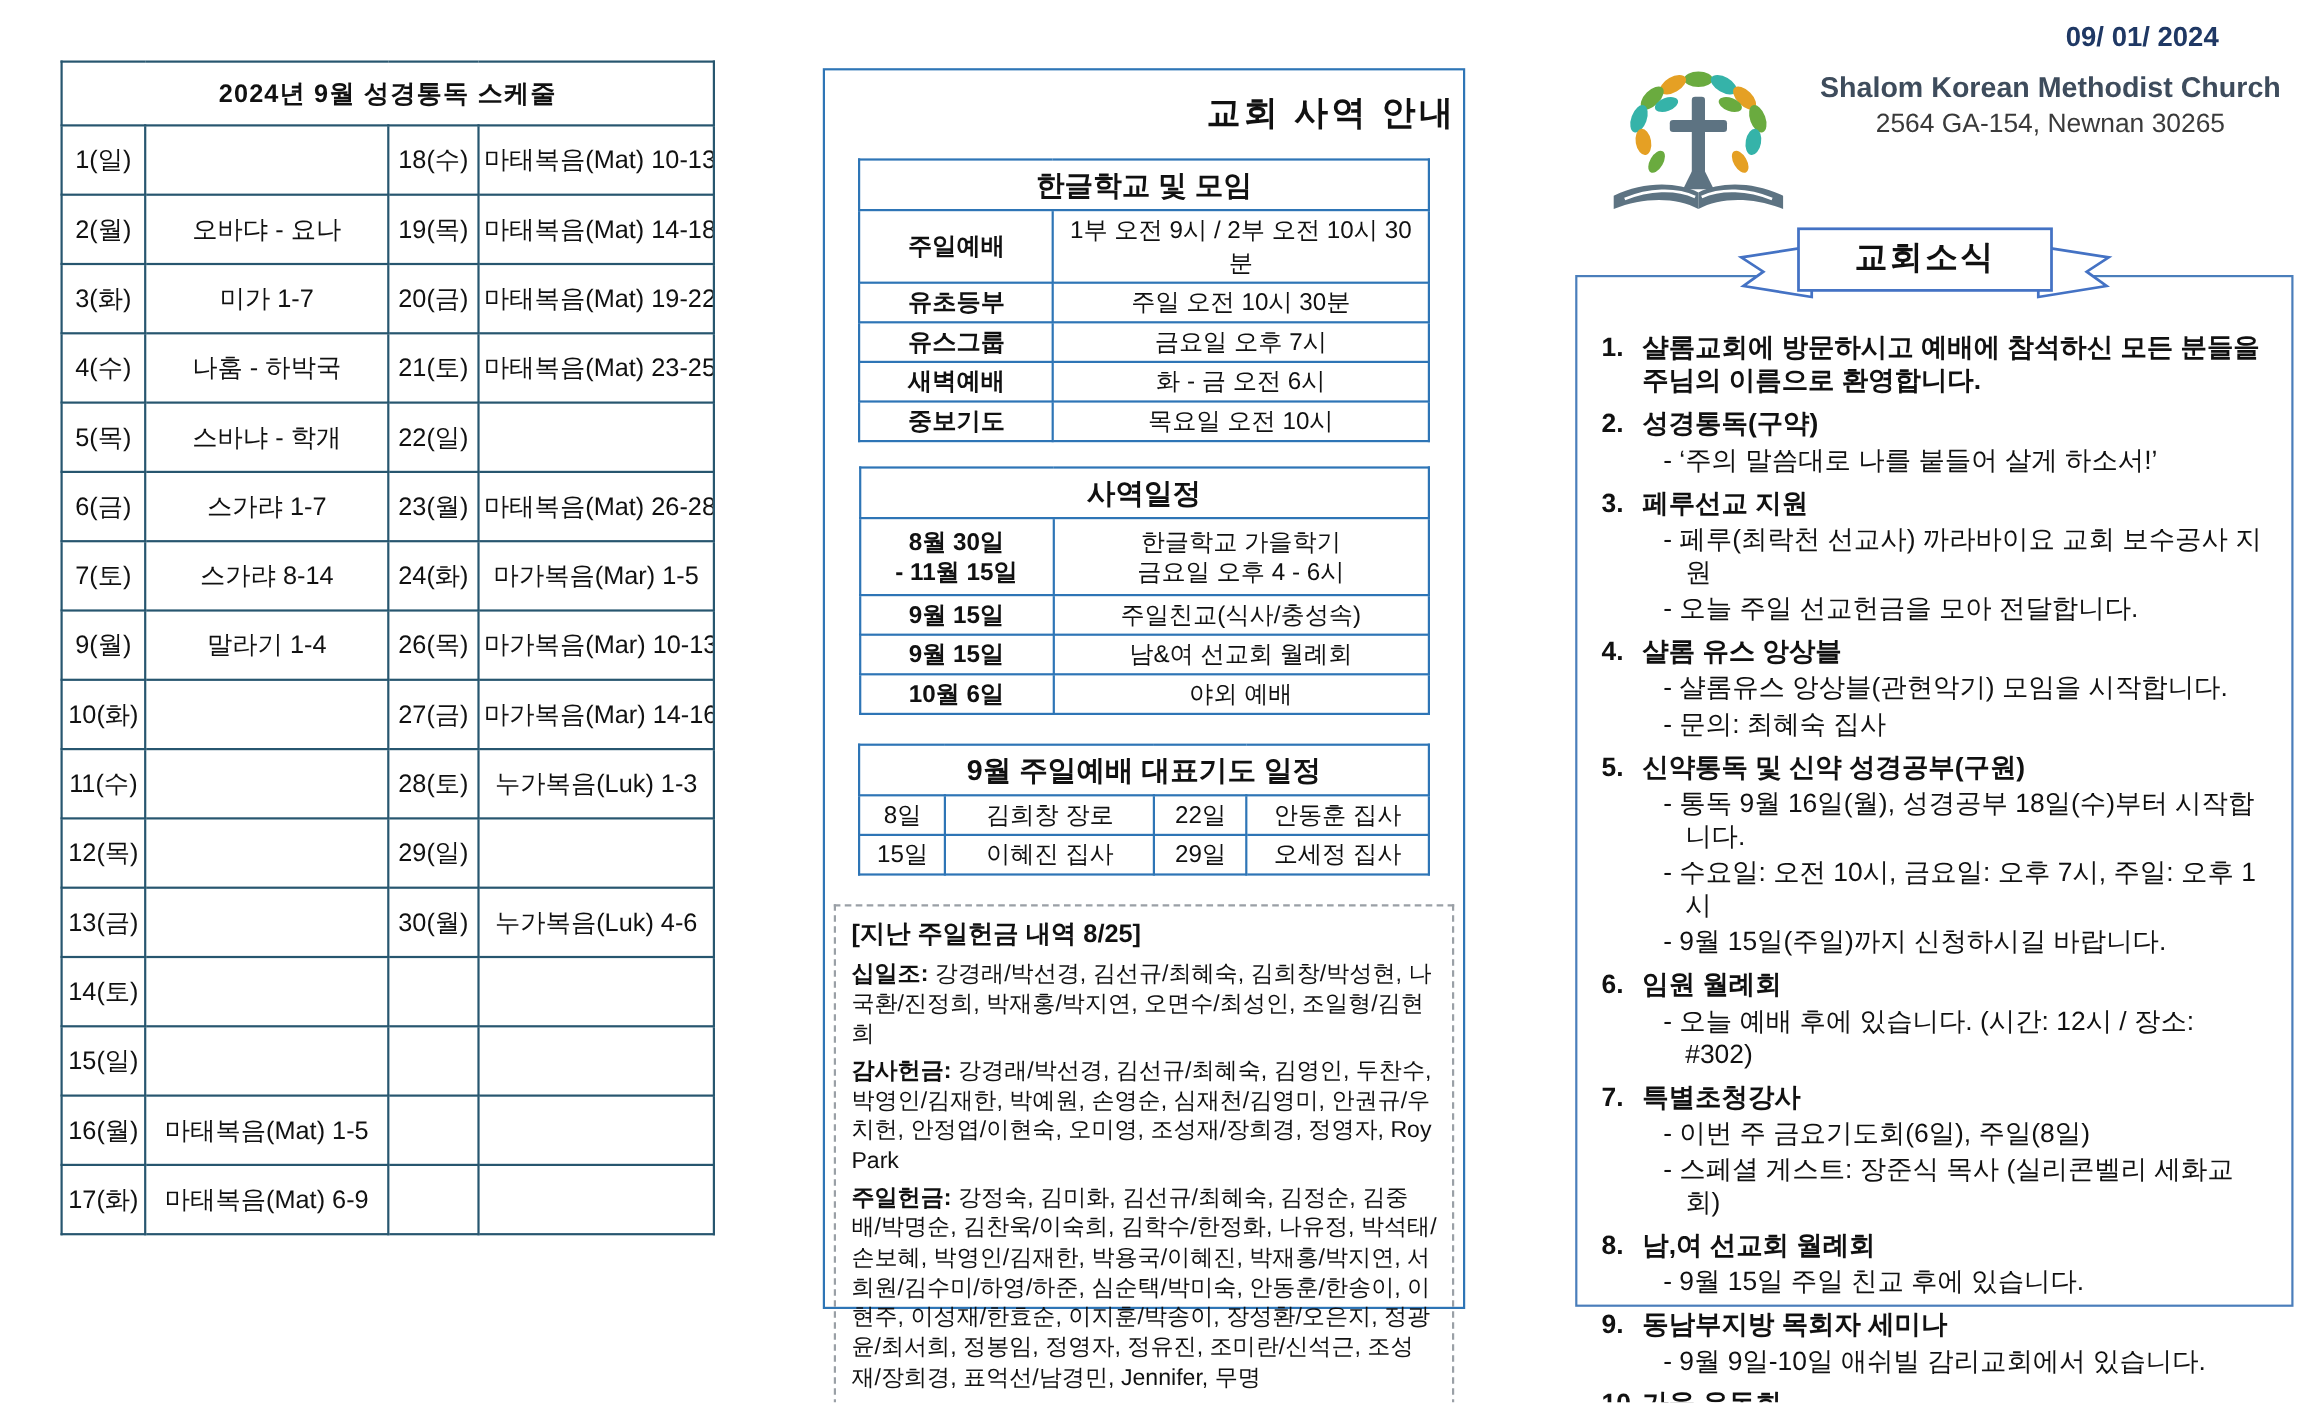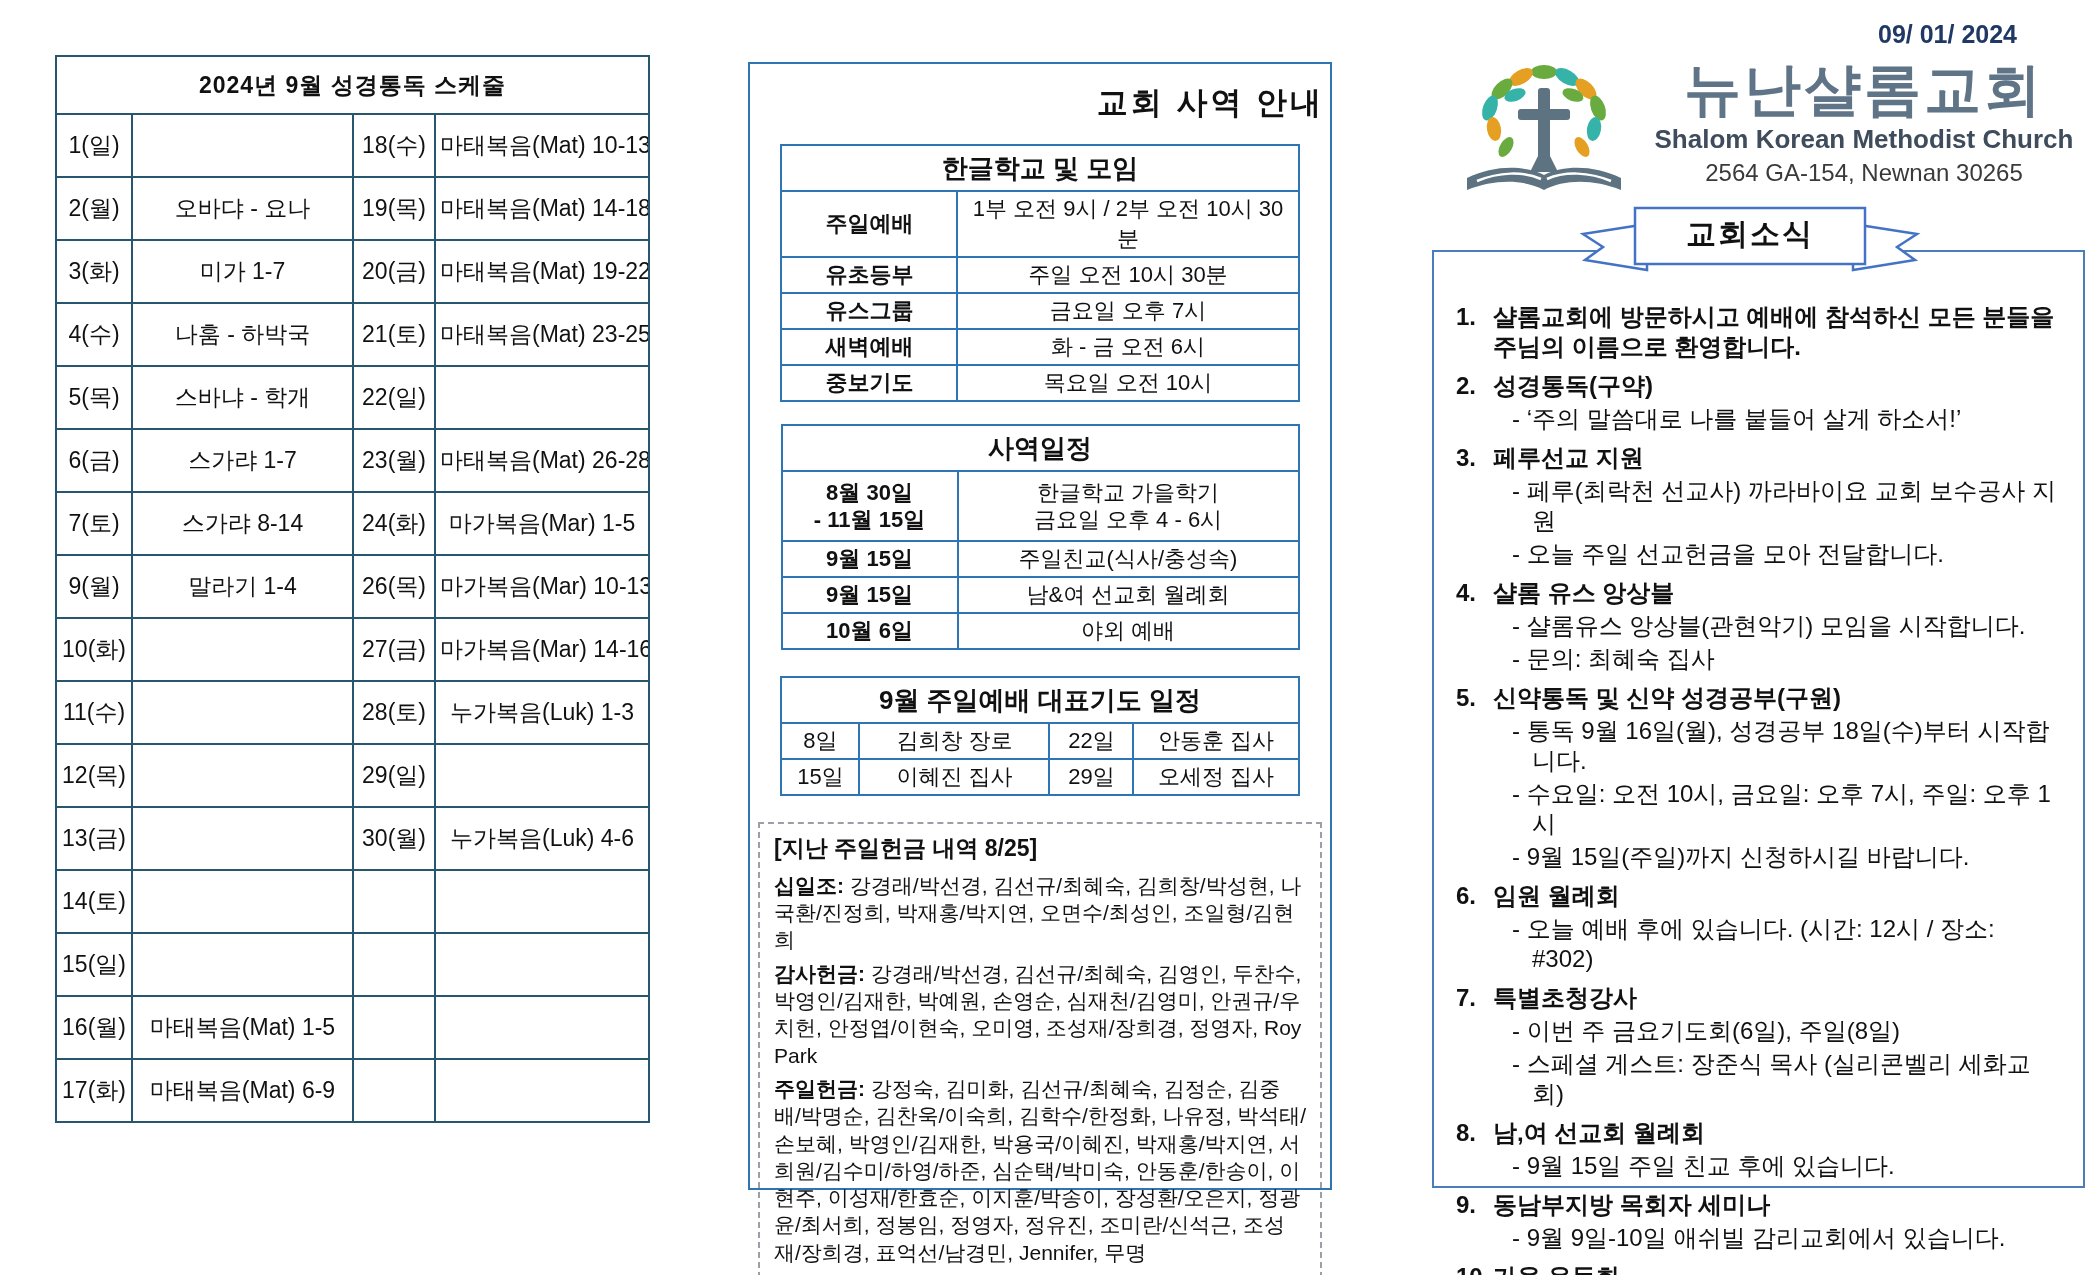--- a/index.html
+++ b/index.html
@@ -298,21 +298,20 @@
             <rect x="69" y="49" width="52" height="11" rx="3" fill="#5d7382"></rect>
             <path d="M89,96 L101,96 L109,112 L81,112 Z" fill="#5d7382"></path>
             <path d="M18,118 C45,105 75,105 95,115 L95,130 C75,119 45,119 18,130 Z" fill="#5d7382"></path>
             <path d="M172,118 C145,105 115,105 95,115 L95,130 C115,119 145,119 172,130 Z" fill="#5d7382"></path>
             <path d="M28,121 C50,112 74,111 92,119" stroke="#ffffff" stroke-width="2.5" fill="none"></path>
             <path d="M162,121 C140,112 116,111 98,119" stroke="#ffffff" stroke-width="2.5" fill="none"></path>
           </g>
         </svg>
       </span>
       <div class="logo-text">
-        <div class="church-name">뉴난샬롬교회</div>
         <div class="church-en">Shalom Korean Methodist Church</div>
         <div class="church-addr">2564 GA-154, Newnan 30265</div>
       </div>
     </div>
 
     <div class="ribbon">
       <svg width="350" height="84" viewBox="0 0 350 84">
         <path d="M72,22 L8,32 L28,45 L10,58 L72,68 Z" fill="#ffffff" stroke="#4472c4" stroke-width="2.5"></path>
         <path d="M278,22 L342,32 L322,45 L340,58 L278,68 Z" fill="#ffffff" stroke="#4472c4" stroke-width="2.5"></path>
         <rect x="60" y="6" width="230" height="56" fill="#ffffff" stroke="#4472c4" stroke-width="2.5"></rect>

